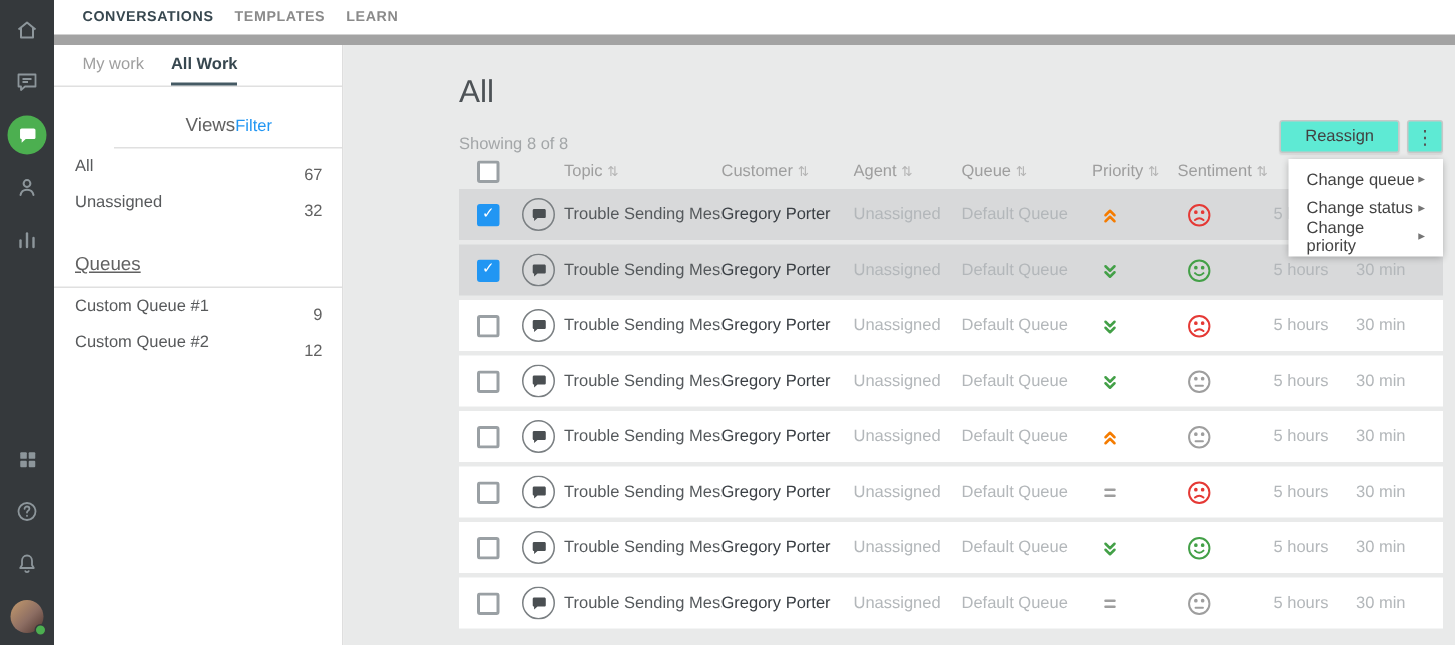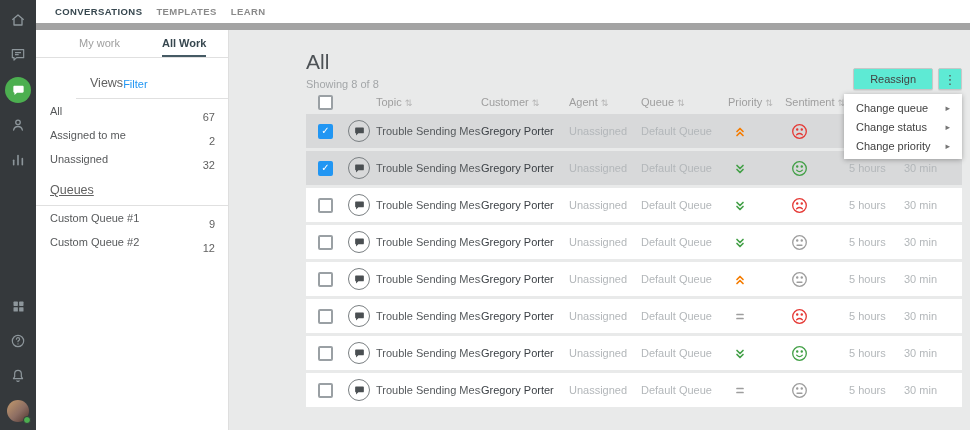--- a/index.html
+++ b/index.html
@@ -20,40 +20,40 @@
   .shell { flex:1; display:flex; flex-direction:column; min-width:0; }
   .topnav { height:30px; background:#fff; border-bottom:7px solid #a3a3a3; display:flex; align-items:center; padding-left:19px; gap:14px; flex-shrink:0; }
   .nav-item { font-size:9.5px; letter-spacing:.4px; color:#8a8a8a; text-decoration:none; font-weight:bold; }
   .nav-item.active { color:#37474f; }
 
   .body-row { flex:1; display:flex; min-height:0; }
 
   
   .left-panel { width:193px; background:#fff; border-right:1px solid #dedede; flex-shrink:0; }
   .work-tabs { display:flex; gap:18px; padding:0 19px; border-bottom:1px solid #e0e0e0; height:28px; }
-  .wtab { color:#9e9e9e; display:flex; align-items:center; font-size:11px; border-bottom:2px solid transparent; text-decoration:none; cursor:pointer;margin-left:24px; }
+  .wtab { color:#9e9e9e; display:flex; align-items:center; font-size:11px; border-bottom:2px solid transparent; text-decoration:none; cursor:pointer; }
   .wtab.active { color:#37474f; font-weight:bold; border-bottom-color:#455a64; }
-  .views-head { margin-top:18px; display:flex; justify-content:flex-start; align-items:flex-end; padding:0 13px 8px 14px; border-bottom:1px solid #e0e0e0;margin-left:40px; }
+  .views-head { margin-top:18px; display:flex; justify-content:center; align-items:flex-end; padding:0 13px 8px 14px; border-bottom:1px solid #e0e0e0;margin-left:40px; }
   .vh-title { font-size:12.5px; color:#616161; }
   .filter-link { color:#2196f3; font-size:11px; cursor:pointer; text-decoration:none; }
   ul.vlist { list-style:none; }
   .vrow { display:flex; justify-content:space-between; align-items:center; height:24px; padding:0 13px 0 14px; cursor:pointer; }
   .vlabel { color:#57595b; }
   .vcount { color:#616161;margin-top:12px; }
-  .queues-head { margin-top:12px; padding:0 14px 8px; border-bottom:1px solid #e0e0e0; font-size:12.5px; color:#616161;text-decoration:underline; }
+  .queues-head { margin-top:22px; padding:0 14px 8px; border-bottom:1px solid #e0e0e0; font-size:12.5px; color:#616161;text-decoration:underline; }
 
   
   .content { flex:1; background:#e9eaea; position:relative; padding:0 8px 0 77px; overflow:hidden; min-width:0; }
   .head-row { display:flex; justify-content:space-between; align-items:flex-end; margin-top:20px; }
   .page-title { font-size:21px; font-weight:400; color:#4d5256; line-height:24px; }
-  .showing { color:#a3a6a8; margin-top:4px; }
+  .showing { color:#a3a6a8; margin-top:16px; }
   .toolbar { position:relative; display:flex; gap:5px; }
   .btn { background:#5eead4; border:1px solid #c7c7c7; border-radius:2px; height:22px; font-size:11px; color:#424242; padding:0 16px; cursor:pointer; box-shadow:0 1px 1px rgba(0,0,0,.08); font-family:inherit; }
   .more-btn { width:24px; padding:0; font-size:13px; color:#555; line-height:1; }
-  .menu { position:absolute; top:calc(100% + 4px); right:0; width:118px; background:#fff; box-shadow:0 1px 5px rgba(0,0,0,.3); z-index:30; padding:4px 0; }
+  .menu { position:absolute; top:calc(100% + 4px); right:0; width:103px; background:#fff; box-shadow:0 1px 5px rgba(0,0,0,.3); z-index:30; padding:4px 0; }
   .menu-item { display:flex; justify-content:space-between; align-items:center; padding:4px 12px; height:19px; font-size:11px; color:#424242; cursor:pointer; }
   .mi-arrow { color:#757575; font-size:9px; }
 
   
   .grid-cols { display:grid; grid-template-columns:36px 34px 105px 88px 72px 87px 57px 64px 55px 1fr; align-items:center; }
   .thead { height:24px; }
   .htext { color:#9e9e9e; font-size:11px; cursor:pointer; white-space:nowrap; }
   .sort { font-size:9px; color:#b5b5b5; }
   .row { height:34px; background:#fff; margin-bottom:3px; cursor:pointer; }
   .row.selected { background:#d8d9da; }
@@ -147,24 +147,20 @@
         <div class="views-head">
           <span class="vh-title">Views</span>
           <a class="filter-link">Filter</a>
         </div>
         <ul class="vlist" id="views-list">
             <li class="vrow">
        <span class="vlabel">All</span>
        <span class="vcount">67</span>
      </li>
             <li class="vrow">
-       <span class="vlabel">Assigned to me</span>
-       <span class="vcount">2</span>
-     </li>
-            <li class="vrow">
        <span class="vlabel">Unassigned</span>
        <span class="vcount">32</span>
      </li>
           </ul>
         <div class="queues-head">Queues</div>
         <ul class="vlist" id="queues-list">
             <li class="vrow">
        <span class="vlabel">Custom Queue #1</span>
        <span class="vcount">9</span>
      </li>

